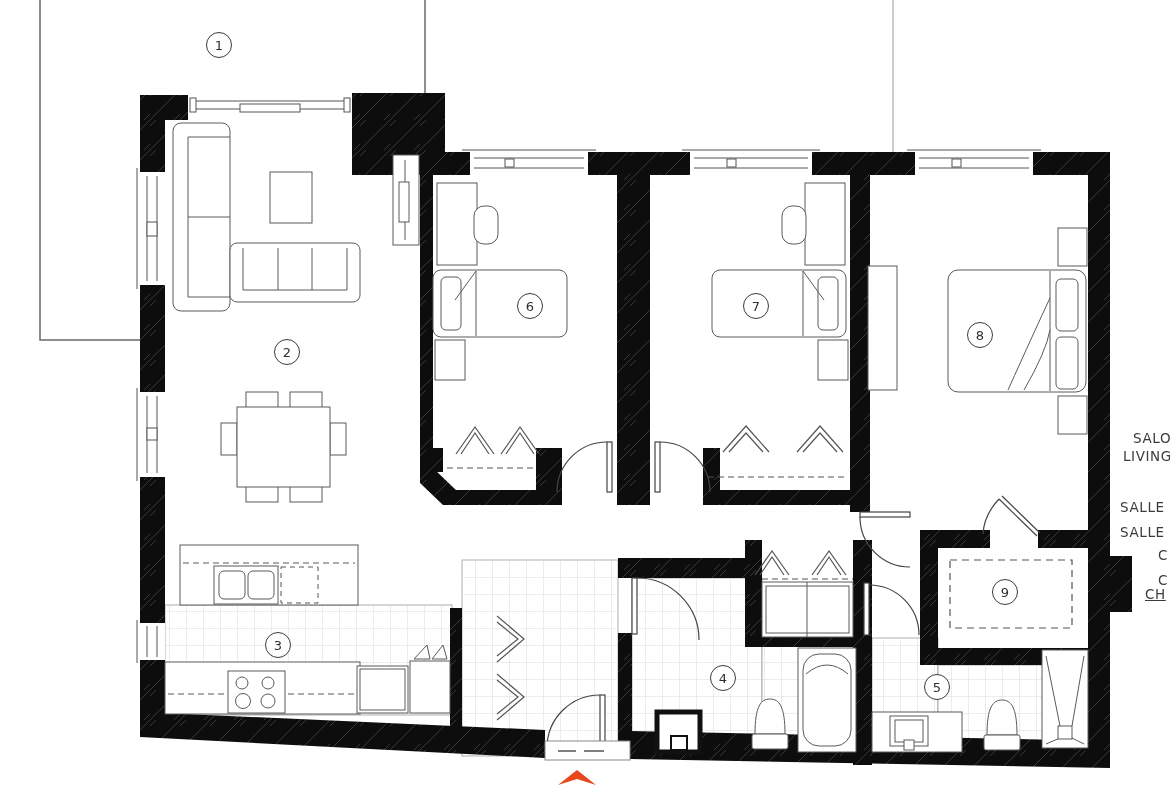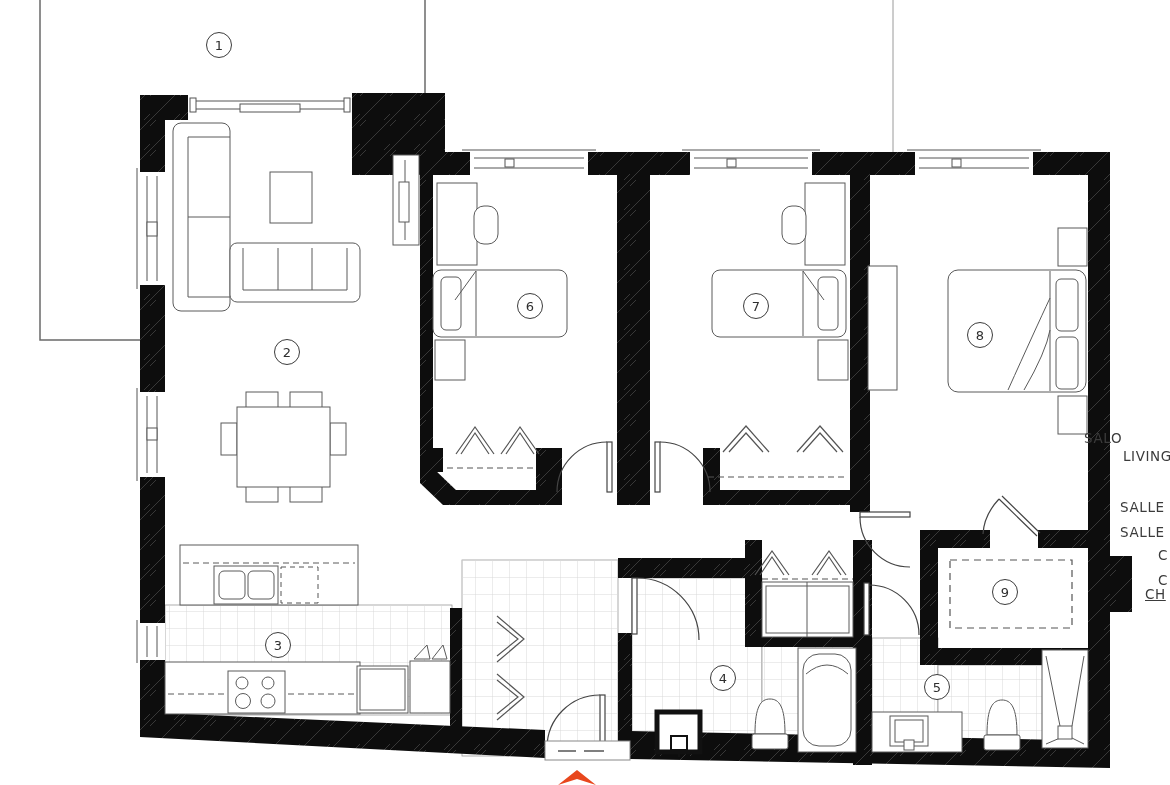--- a/index.html
+++ b/index.html
@@ -337,20 +337,20 @@
   <div class="room-badge" style="left:206px;top:32px;">1</div>
   <div class="room-badge" style="left:274px;top:339px;">2</div>
   <div class="room-badge" style="left:265px;top:632px;">3</div>
   <div class="room-badge" style="left:710px;top:665px;">4</div>
   <div class="room-badge" style="left:924px;top:674px;">5</div>
   <div class="room-badge" style="left:517px;top:293px;">6</div>
   <div class="room-badge" style="left:743px;top:293px;">7</div>
   <div class="room-badge" style="left:967px;top:322px;">8</div>
   <div class="room-badge" style="left:992px;top:579px;">9</div>
 
-  <div class="legend-line" style="left:1084px;top:430px;">SALO</div>
+  <div class="legend-line" style="left:1133px;top:430px;">SALO</div>
   <div class="legend-line" style="left:1123px;top:448px;">LIVING R</div>
   <div class="legend-line" style="left:1120px;top:499px;">SALLE</div>
   <div class="legend-line" style="left:1120px;top:524px;">SALLE</div>
   <div class="legend-line" style="left:1158px;top:547px;">C</div>
   <div class="legend-line" style="left:1158px;top:572px;">C</div>
   <div class="legend-line" style="left:1145px;top:586px;text-decoration:underline;">CH</div>
 </div>
 
 </body></html>

